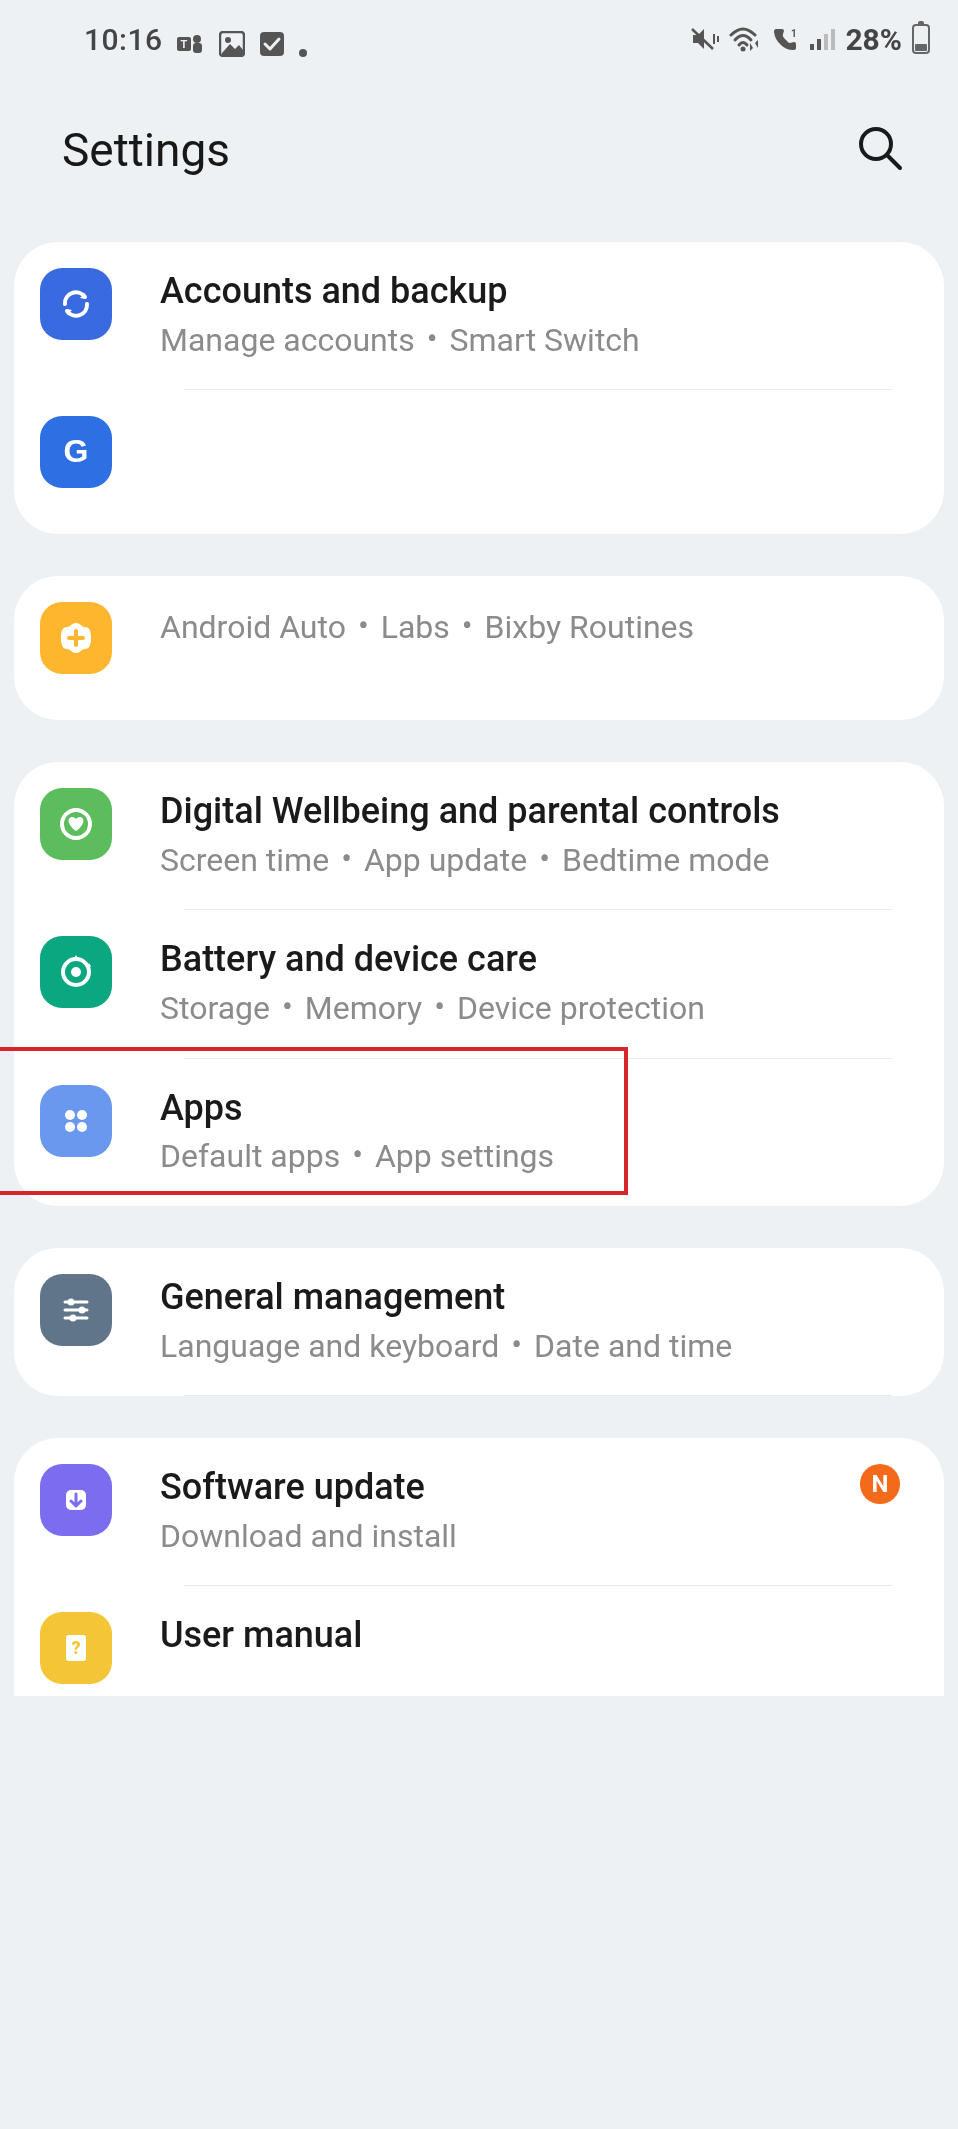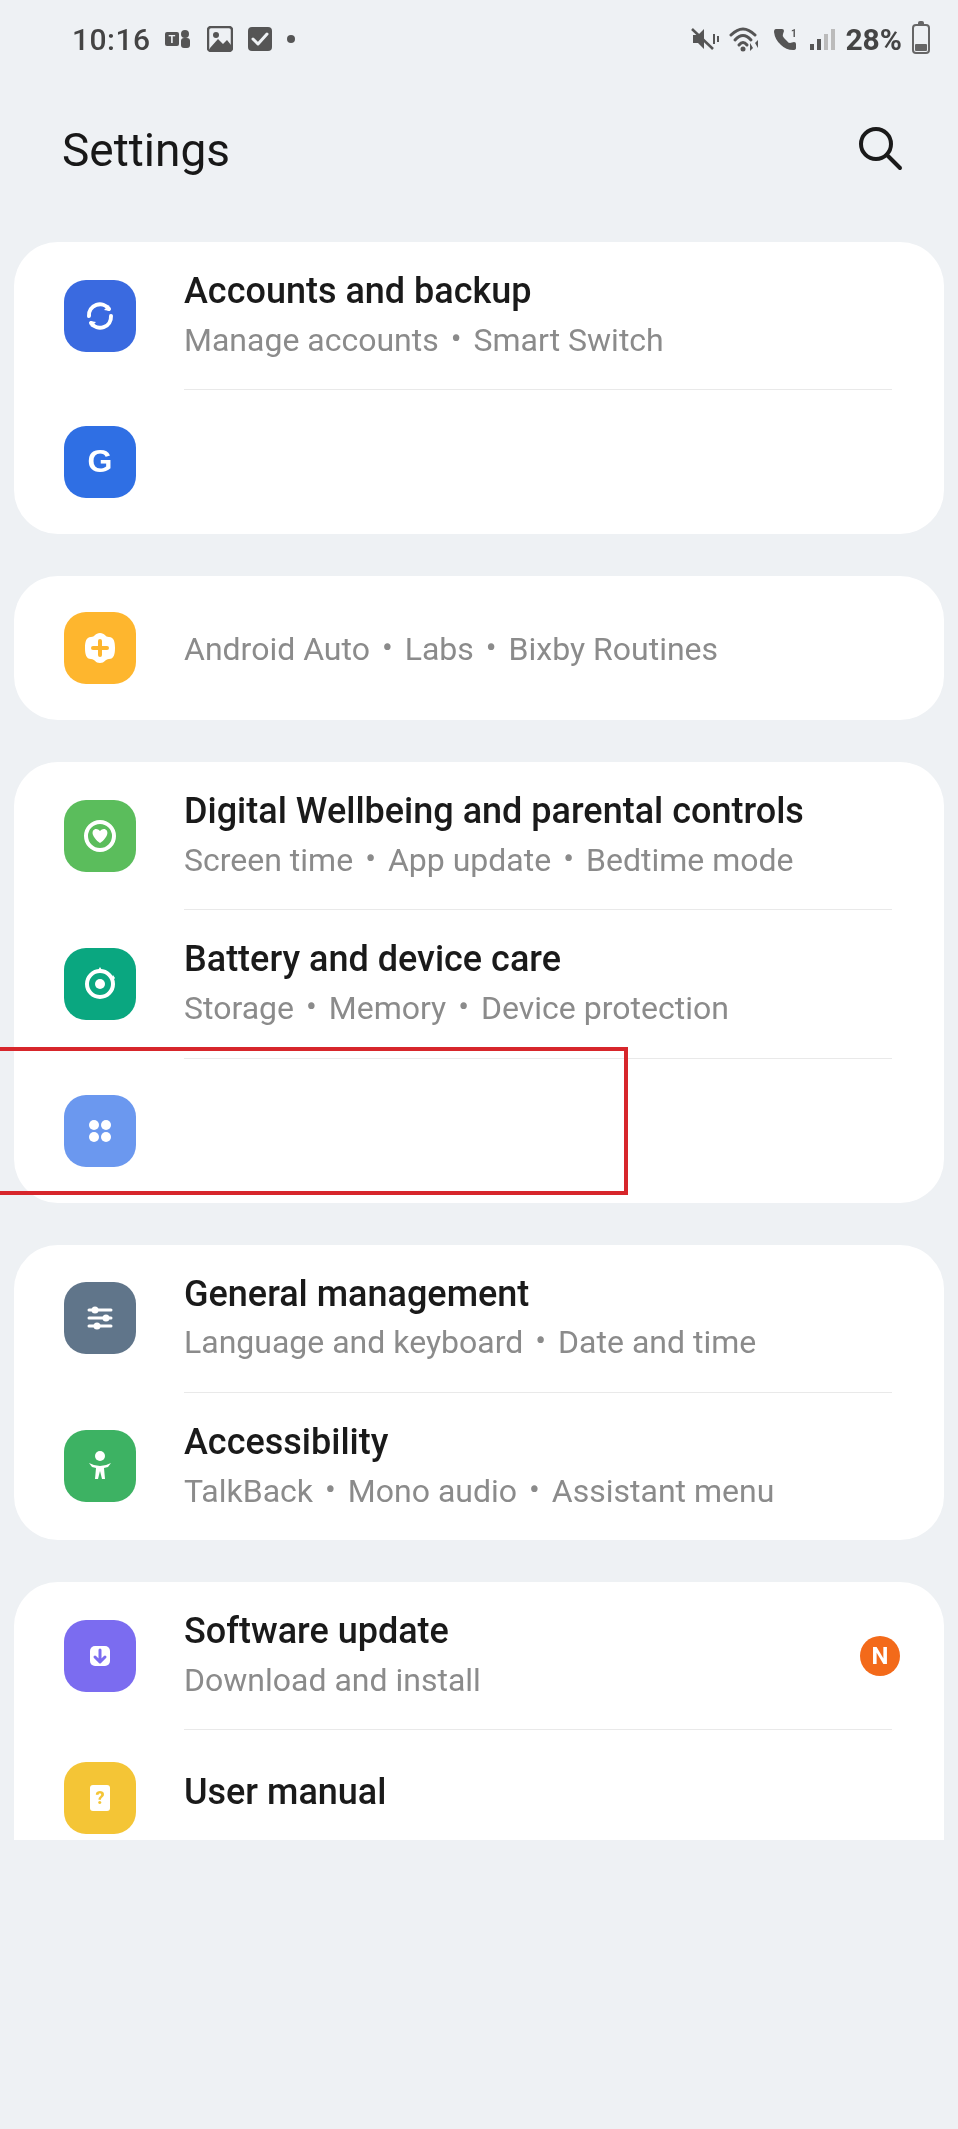--- a/index.html
+++ b/index.html
@@ -1,38 +1,38 @@
 <!DOCTYPE html>
 <html><head>
 <meta charset="utf-8">
 <style>
   * { box-sizing: border-box; margin: 0; padding: 0; }
   html, body { width: 958px; background: #eef1f4; font-family: -apple-system, "Segoe UI", Roboto, Arial, sans-serif; color: #1a1a1a; }
   body { padding-bottom: 60px; }
 
   
   .status-bar { height: 78px; display: flex; align-items: center; justify-content: space-between; padding: 0 28px 0 72px; font-size: 30px; color: #444; }
-  .status-left { display: flex; align-items: center; gap: 14px; }
+  .status-left { display: flex; align-items: flex-end; gap: 14px; margin-left: 12px; }
   .status-right { display: flex; align-items: center; gap: 10px; }
   .status-bar .time { font-size: 30px; font-weight: 500; letter-spacing: 0.5px; }
   .status-bar svg { display: block; }
   .dot { width: 8px; height: 8px; border-radius: 50%; background: #555; }
   .battery-pct { font-size: 30px; font-weight: 700; }
   .battery { width: 18px; height: 30px; border: 2px solid #666; border-radius: 4px; position: relative; }
   .battery::before { content:""; position:absolute; top:-5px; left:4px; width:6px; height:3px; background:#666; border-radius:2px 2px 0 0; }
   .battery::after { content:""; position:absolute; bottom:1px; left:1px; right:1px; height:28%; background:#666; border-radius:1px; }
 
   
   .page-header { display: flex; align-items: center; justify-content: space-between; padding: 44px 52px 64px 62px; }
   .page-title { font-size: 46px; font-weight: 400; color: #181818; }
 
   
   .group { background: #fff; margin: 0 14px 42px 14px; border-radius: 44px; overflow: hidden; }
   .group:last-child { margin-bottom: 0; }
-  .row { display: flex; align-items: center; padding: 26px 44px 26px 50px; min-height: 144px; position: relative; }
+  .row { display: flex; padding: 26px 44px 26px 26px; min-height: 144px; position: relative; }
   .row .icon-wrap { width: 72px; height: 72px; border-radius: 22px; display: flex; align-items: center; justify-content: center; flex: 0 0 72px; margin-right: 48px; }
   .row .text { flex: 1 1 auto; min-width: 0; }
   .row .title { font-size: 36px; font-weight: 500; color: #1a1a1a; line-height: 1.3; }
   .row .subtitle { font-size: 32px; color: #8b8b8b; line-height: 1.45; margin-top: 2px; }
   .sub-sep { margin: 0 12px; position: relative; top: -2px; }
   .divider { height: 1px; background: #e9e9e9; margin: 0 52px 0 170px; }
   .row .trailing { margin-left: 12px; flex: 0 0 auto; }
   .badge-n { width: 40px; height: 40px; border-radius: 50%; background: #f36a1a; color: #fff; font-weight: 700; font-size: 24px; display: flex; align-items: center; justify-content: center; }
 
   
@@ -199,20 +199,26 @@
   <div class="divider"></div>
   <div class="row" id="apps-row">
     <div class="icon-wrap bg-lblue">
       <svg width="42" height="42" viewBox="0 0 42 42">
           <circle cx="15" cy="15" r="5" fill="#fff"></circle>
           <circle cx="27" cy="15" r="5" fill="#fff"></circle>
           <circle cx="15" cy="27" r="5" fill="#fff"></circle>
           <circle cx="27" cy="27" r="5" fill="#fff"></circle>
         </svg>
     </div>
+    <div class="text">
+      <div class="title">Apps</div>
+      <div class="subtitle">
+        <span>Default apps</span><span class="sub-sep">•</span><span>App settings</span>
+      </div>
+    </div>
   </div>
 </div>
 
 <div class="group">
   <div class="row">
     <div class="icon-wrap bg-slate">
       <svg width="42" height="42" viewBox="0 0 42 42">
           <line x1="10" y1="13" x2="32" y2="13" stroke="#fff" stroke-width="3" stroke-linecap="round"></line>
           <circle cx="16" cy="13" r="3.5" fill="#fff"></circle>
           <line x1="10" y1="21" x2="32" y2="21" stroke="#fff" stroke-width="3" stroke-linecap="round"></line>
@@ -222,34 +228,20 @@
         </svg>
     </div>
     <div class="text">
       <div class="title">General management</div>
       <div class="subtitle">
         <span>Language and keyboard</span><span class="sub-sep">•</span><span>Date and time</span>
       </div>
     </div>
   </div>
   <div class="divider"></div>
-  <div class="row">
-    <div class="icon-wrap bg-green2">
-      <svg width="42" height="42" viewBox="0 0 42 42">
-          <circle cx="21" cy="11" r="5" fill="#fff"></circle>
-          <path d="M10 18 Q21 24 32 18 L29 22 L25 23 L26 34 L23 34 L21 26 L19 34 L16 34 L17 23 L13 22 Z" fill="#fff"></path>
-        </svg>
-    </div>
-    <div class="text">
-      <div class="title">Accessibility</div>
-      <div class="subtitle">
-        <span>TalkBack</span><span class="sub-sep">•</span><span>Mono audio</span><span class="sub-sep">•</span><span>Assistant menu</span>
-      </div>
-    </div>
-  </div>
 </div>
 
 <div class="group" style="margin-bottom:0; border-bottom-left-radius:0; border-bottom-right-radius:0;">
   <div class="row">
     <div class="icon-wrap bg-violet">
       <svg width="42" height="42" viewBox="0 0 42 42">
           <rect x="11" y="11" width="20" height="20" rx="5" fill="#fff"></rect>
           <path d="M21 15 L21 25 M16 22 L21 27 L26 22" fill="none" stroke="#7b6cf0" stroke-width="3" stroke-linecap="round" stroke-linejoin="round"></path>
         </svg>
     </div>

